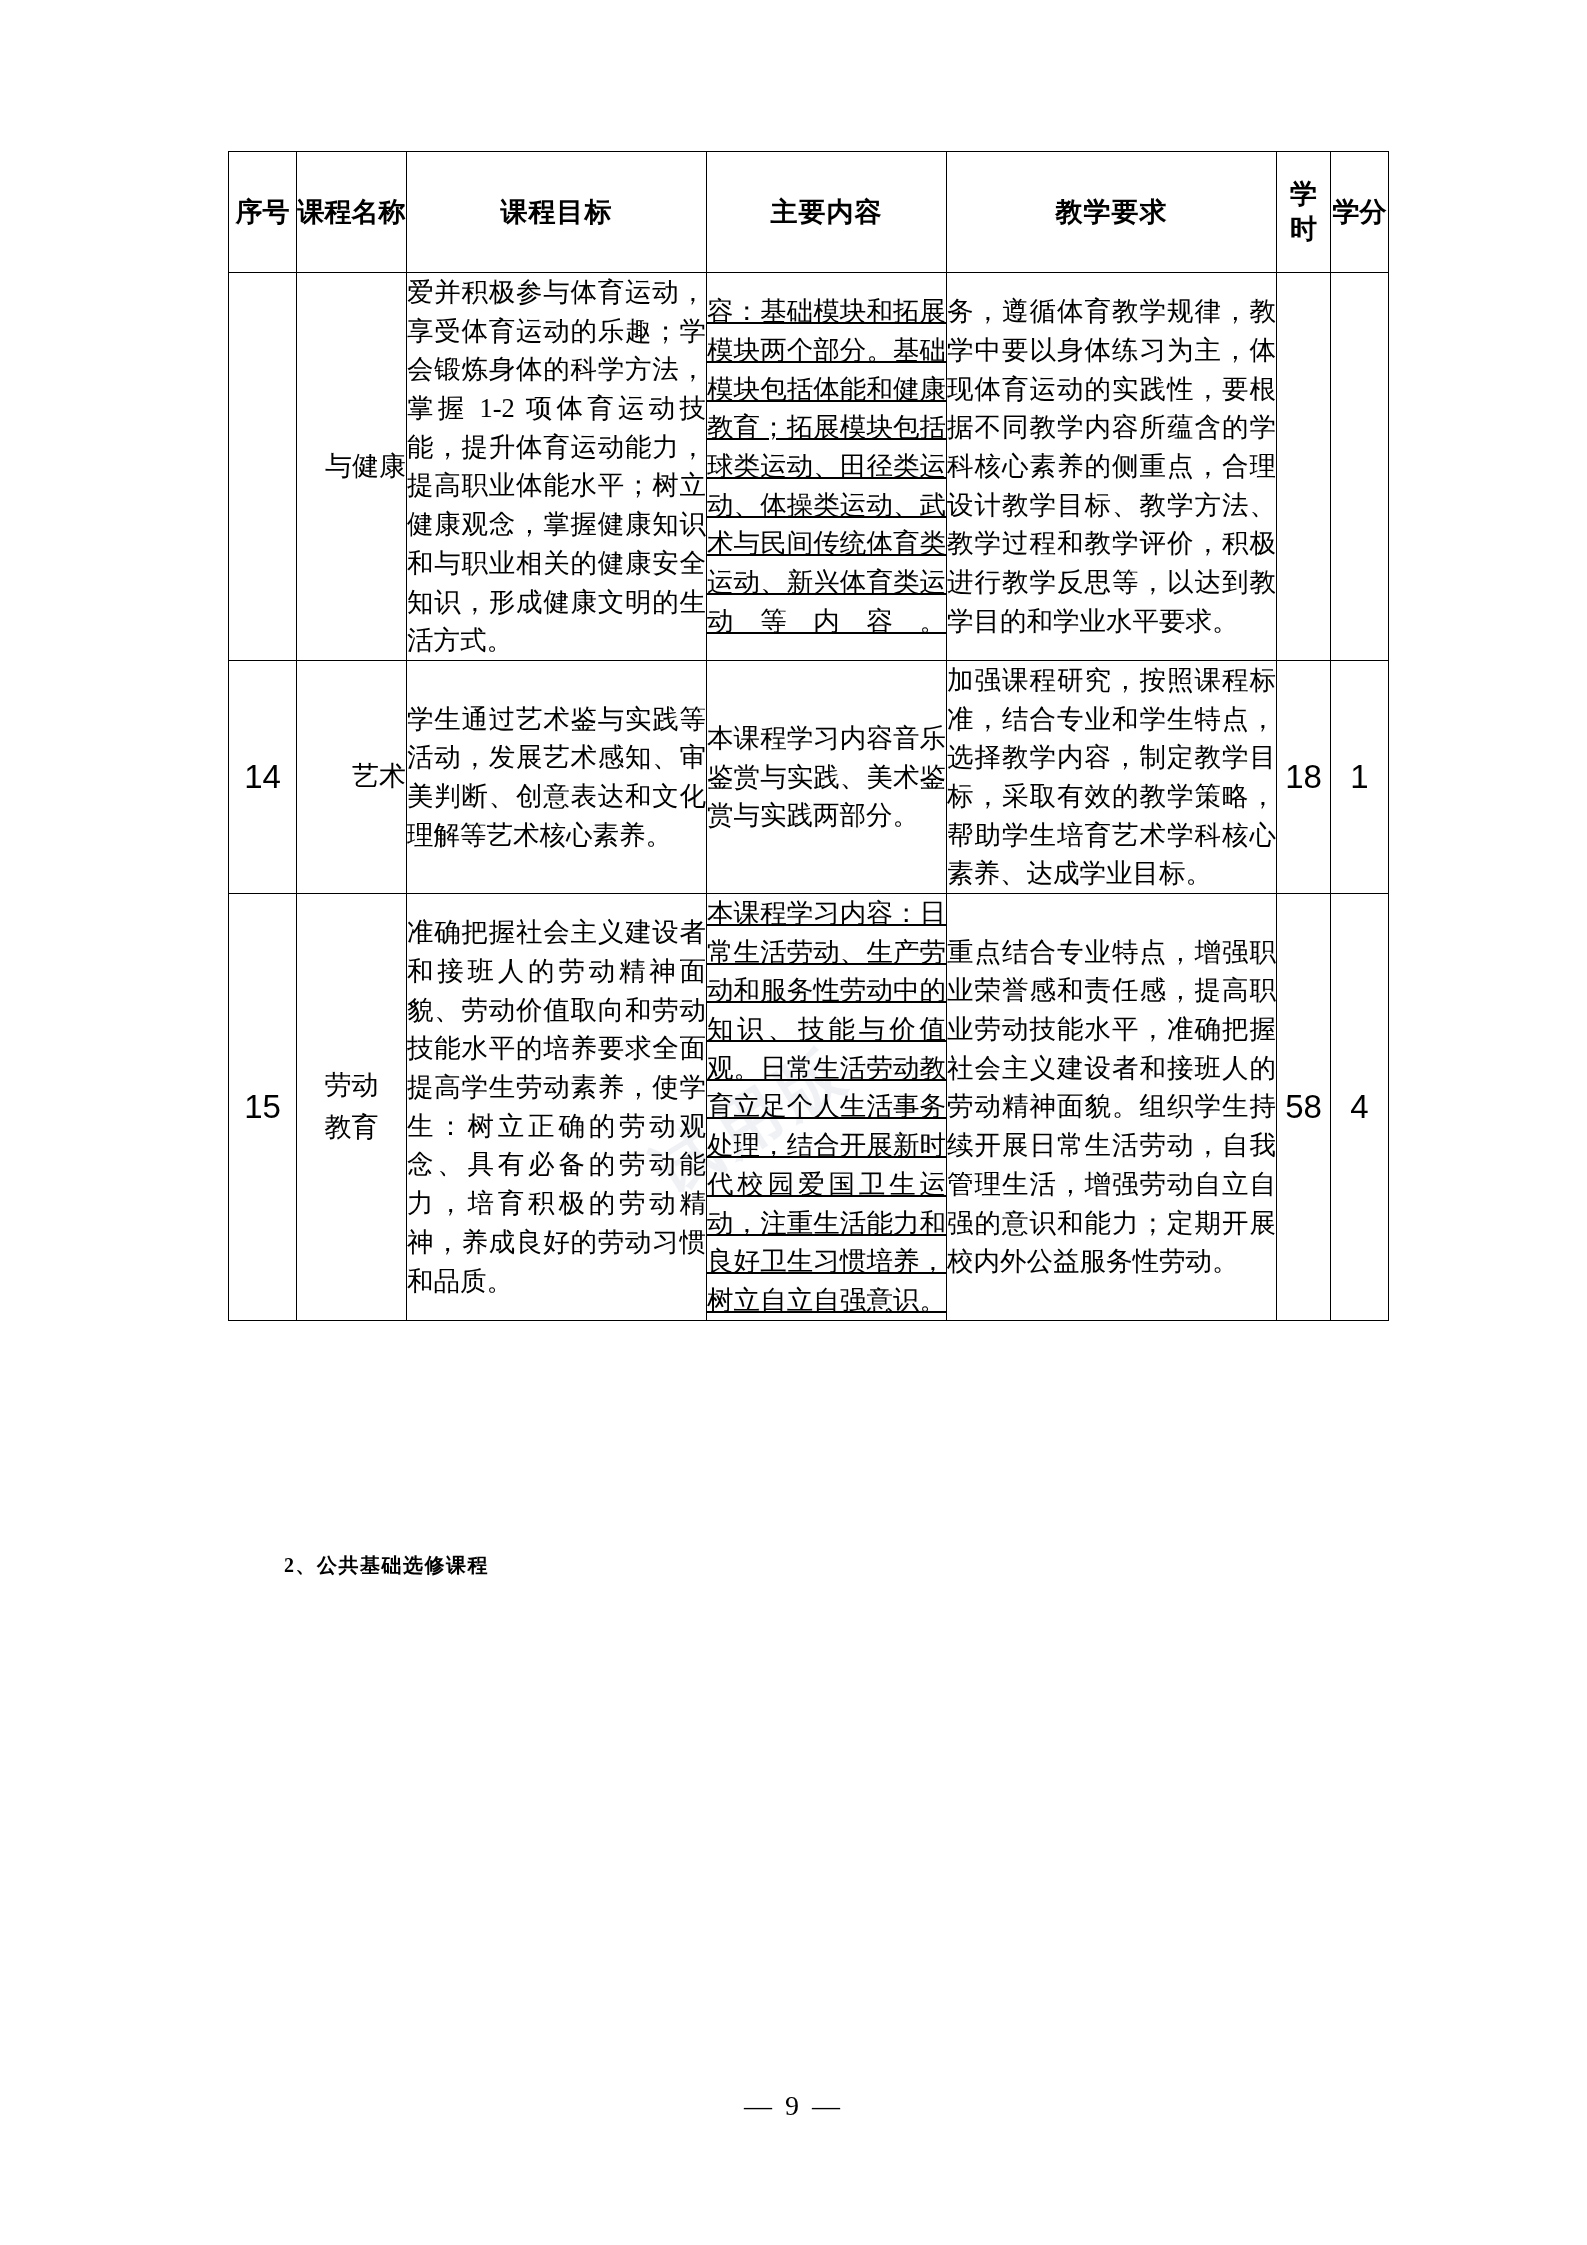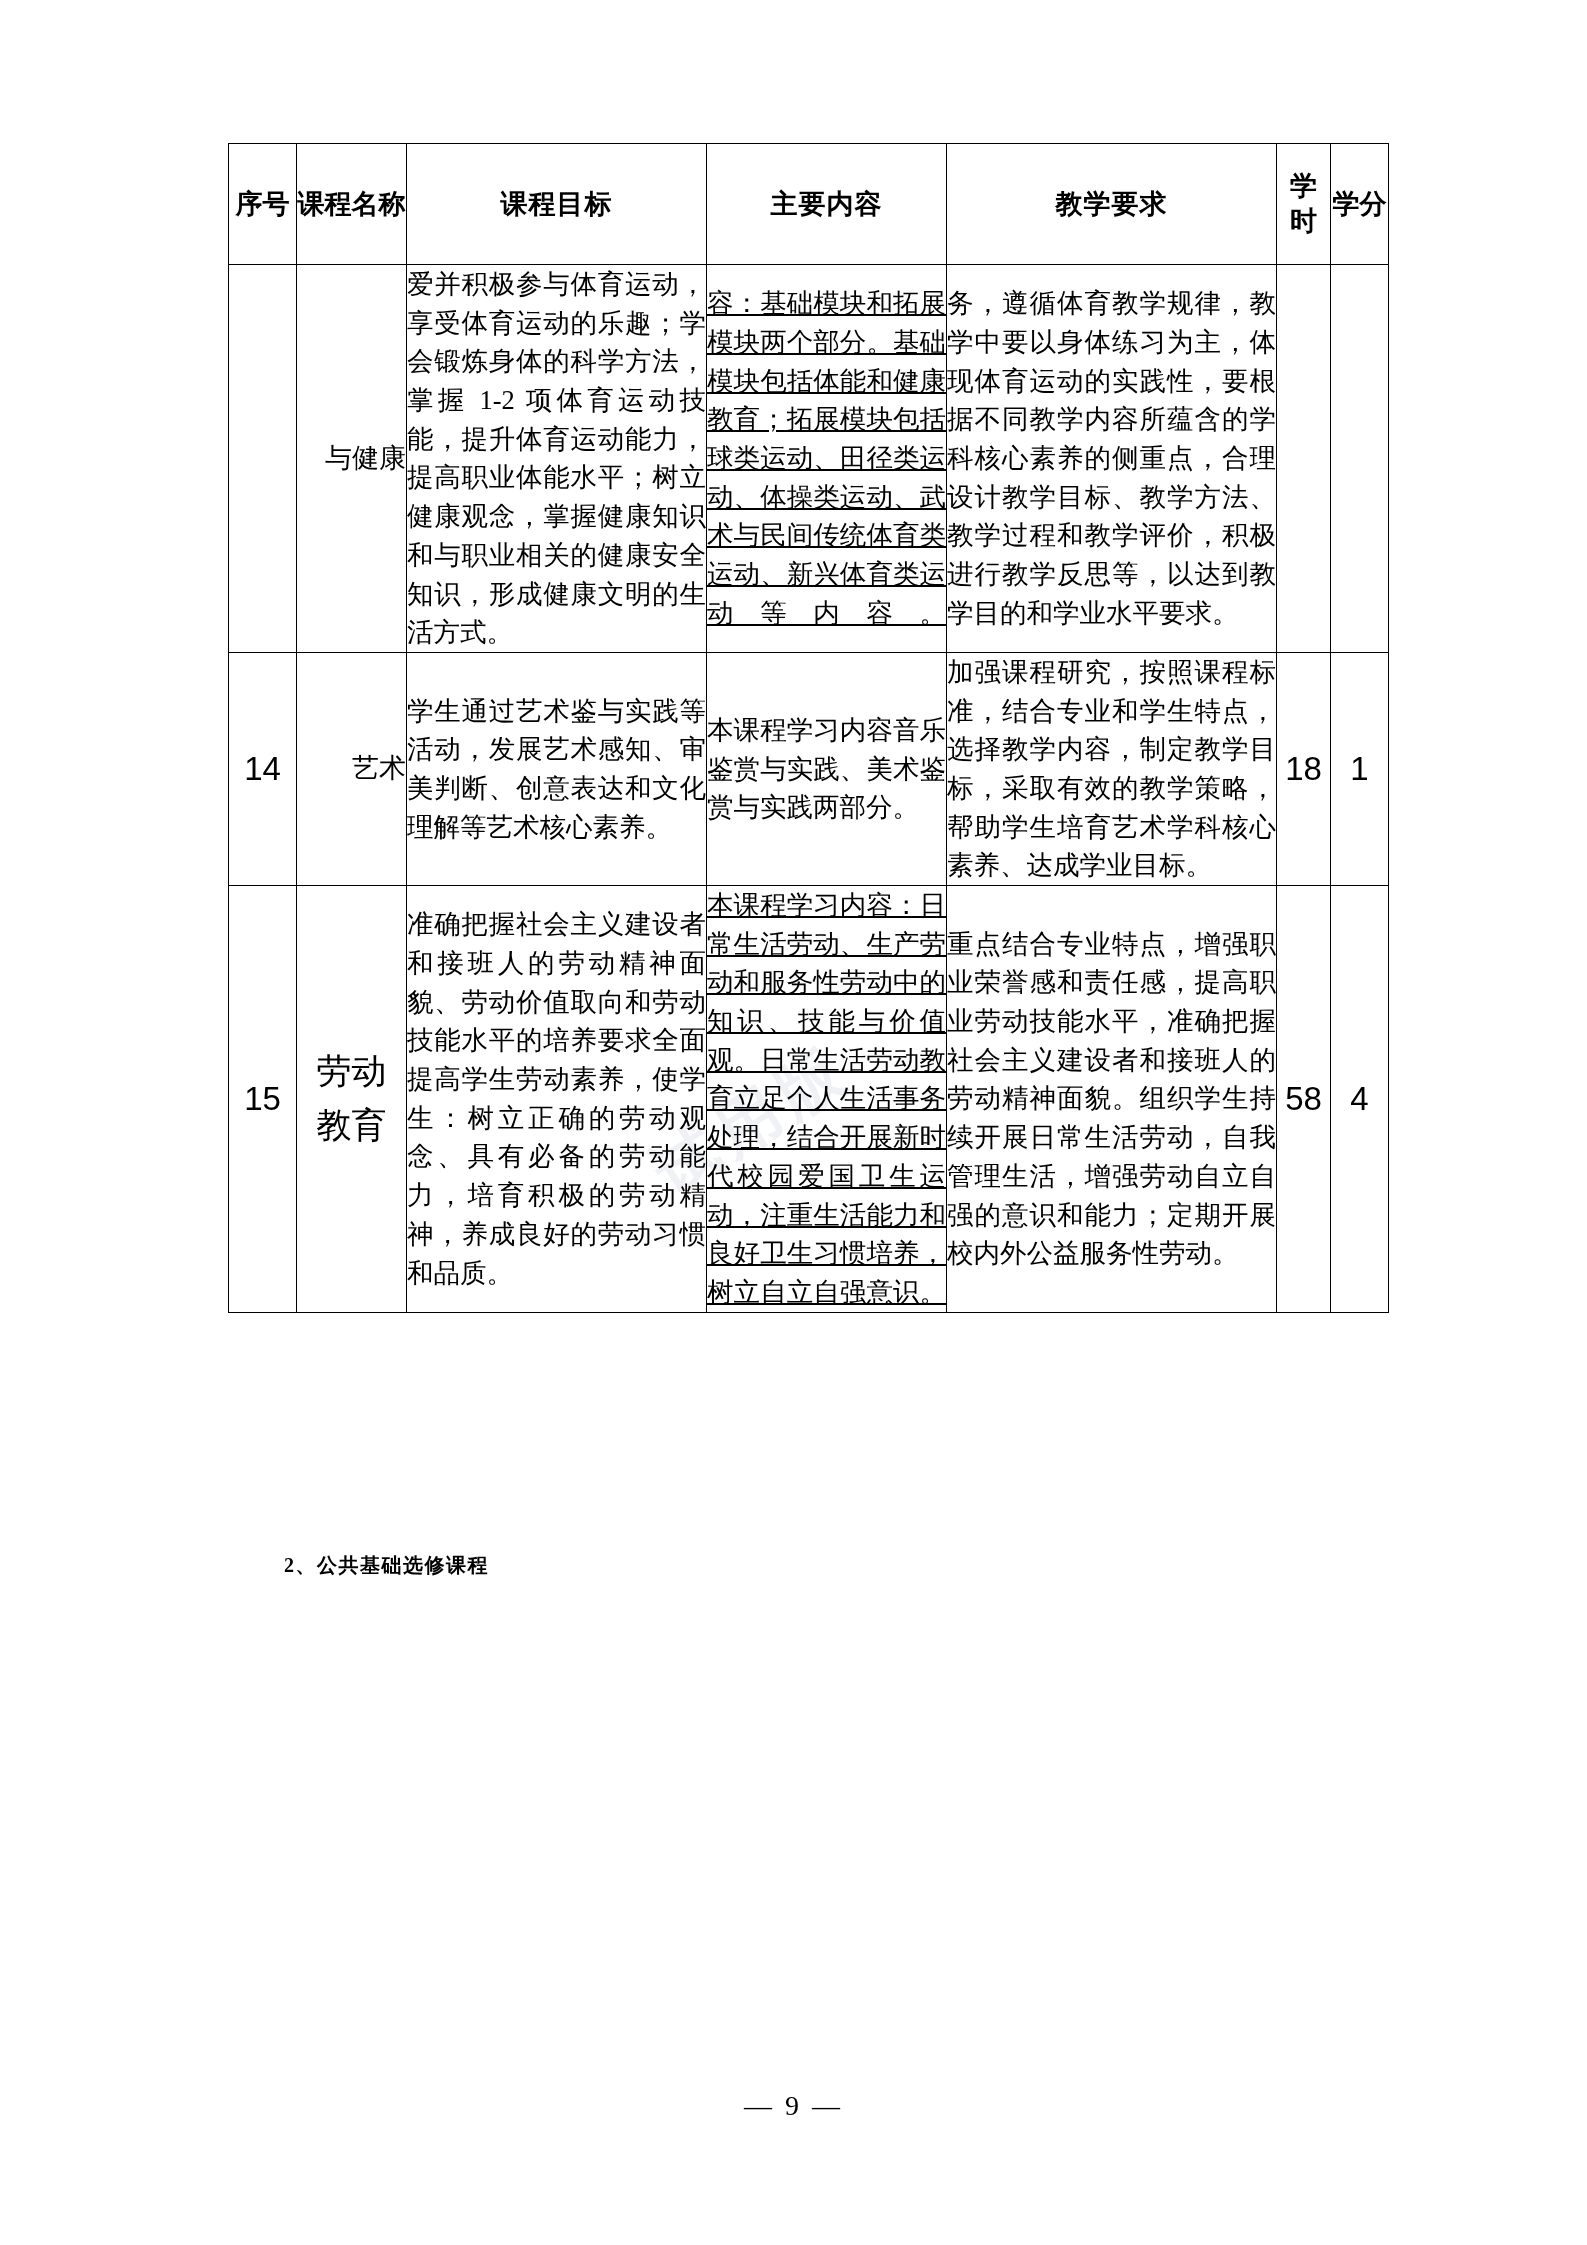--- a/index.html
+++ b/index.html
@@ -50,20 +50,21 @@
     left: 228px;
     top: 143px;
     width: 1130px;
     z-index: 10;
   }
   table.course-table {
     border-collapse: collapse;
     width: 1130px;
     table-layout: fixed;
     background: transparent;
+    margin-top: 8px;
   }
   table.course-table td,
   table.course-table th {
     border: 1.6px solid #000;
     vertical-align: middle;
     padding: 0;
     background: transparent;
   }
 
   
@@ -110,21 +111,21 @@
   }
   .cell.num {
     text-align: center;
     font-size: 33px;
     font-family: "Liberation Sans", sans-serif;
   }
 
   .name-stack {
     text-align: center;
     line-height: 1.55;
-    font-size: 35px;
+    font-size: 27px;
   }
 
   
   .section-heading {
     position: absolute;
     left: 284px;
     top: 1552px;
     font-size: 20px;
     font-weight: bold;
     letter-spacing: 1.5px;

